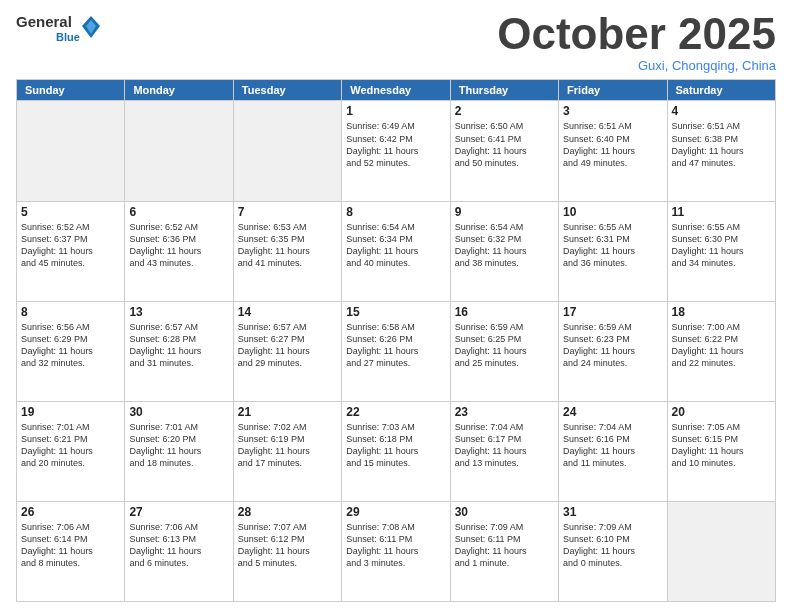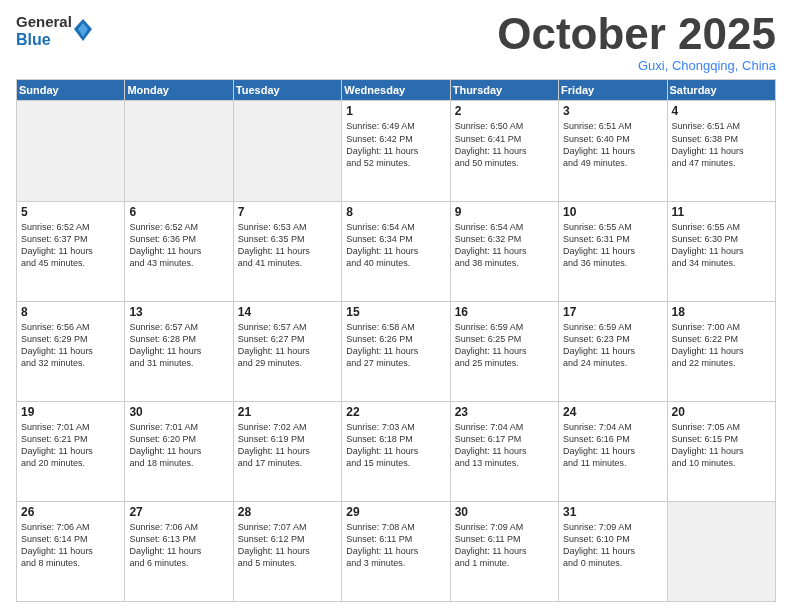--- a/index.html
+++ b/index.html
@@ -32,23 +32,24 @@
       display: flex;
       flex-direction: column;
       line-height: 1.1;
     }
     .logo-general {
       font-size: 15px;
       font-weight: bold;
       color: #333;
     }
     .logo-blue {
-      font-size: 16px;
+      font-size: 11px;
       font-weight: bold;
       color: #1a6fb5;
+      margin-left: 40px;
     }
     .logo-icon {
       width: 18px;
       height: 22px;
       margin-left: 2px;
       margin-top: -2px;
     }
     .title-block {
       text-align: right;
     }
@@ -66,21 +67,21 @@
       flex: 1;
       border-collapse: collapse;
       width: 100%;
       table-layout: fixed;
     }
     .calendar th {
       background: #2b6cb0;
       color: #fff;
       font-size: 11px;
       font-weight: bold;
-      padding: 4px 2px;
+      padding: 4px 8px;
       text-align: left;
       border: 1px solid #ccc;
       margin-top: 29px;
     }
     .calendar td {
       border: 1px solid #ccc;
       vertical-align: top;
       padding: 3px 4px;
       font-size: 9.5px;
       color: #333;

